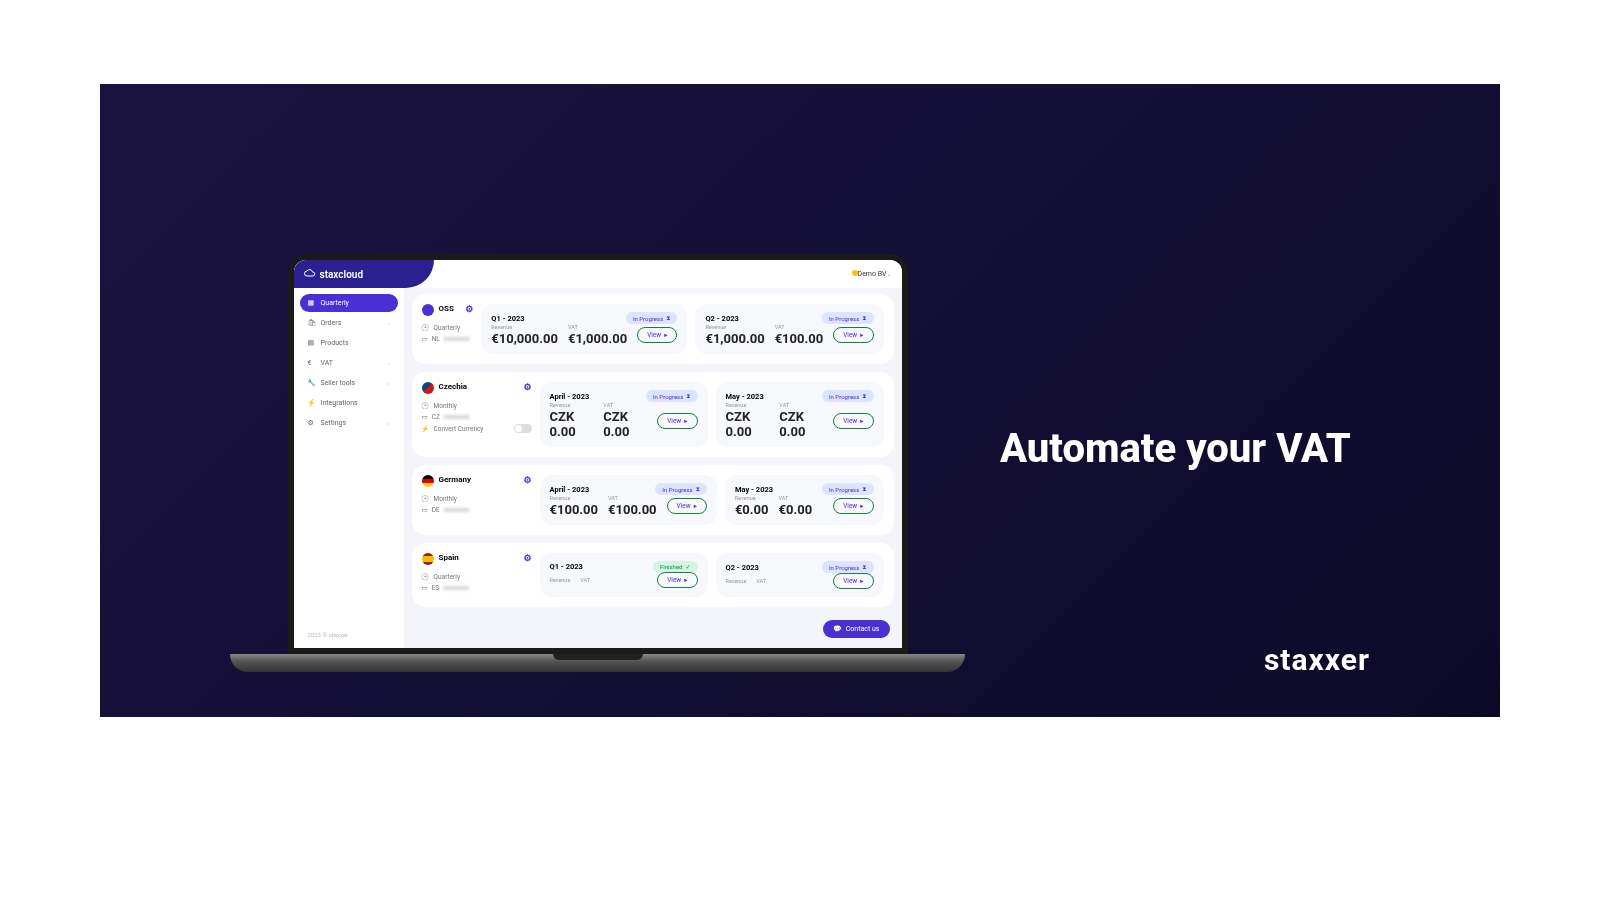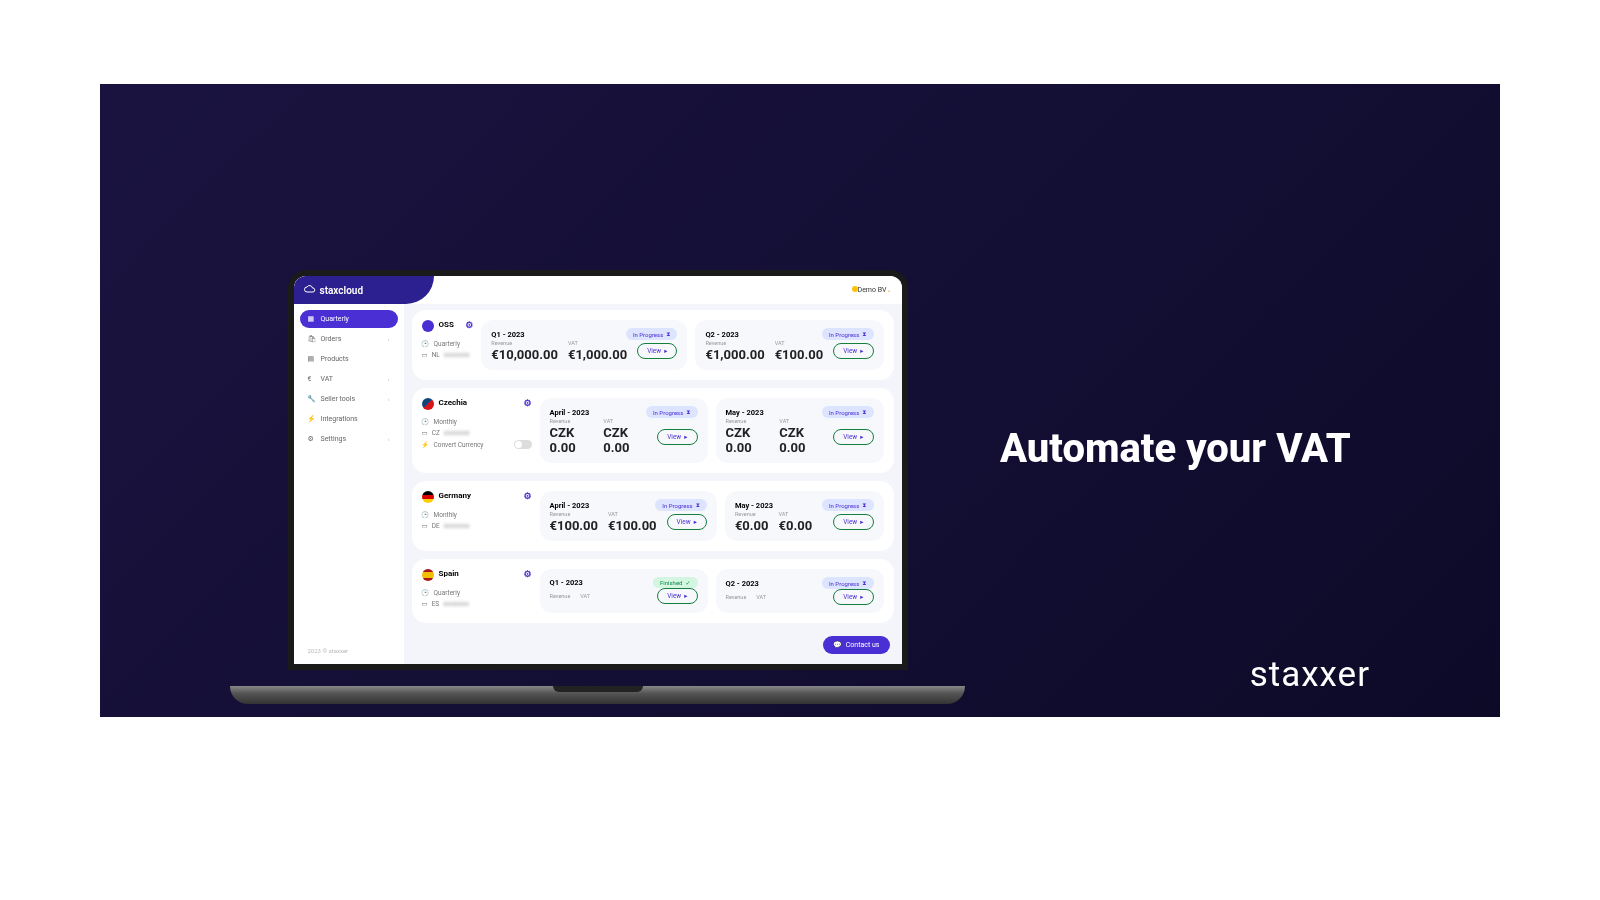--- a/index.html
+++ b/index.html
@@ -1,19 +1,19 @@
 <!DOCTYPE html>
 <html><head>
 <meta charset="utf-8">
 <style>
 *{box-sizing:border-box;margin:0;padding:0;font-family:-apple-system,BlinkMacSystemFont,'Segoe UI',Roboto,sans-serif}
 body{width:1600px;height:900px;background:#fff;overflow:hidden}
 .hero{position:absolute;left:100px;top:84px;width:1400px;height:633px;background:linear-gradient(135deg,#1a1340 0%,#140f35 50%,#0d0a28 100%);display:flex;align-items:center}
 .laptop{position:absolute;left:130px;top:170px;width:735px;height:430px}
-.lap-body{width:620px;height:400px;margin:16px auto;background:#1a1a1a;border-radius:18px 18px 0 0;padding:6px;position:relative}
+.lap-body{width:620px;height:400px;margin:0 auto;background:#1a1a1a;border-radius:18px 18px 0 0;padding:6px;position:relative}
 .screen{width:100%;height:100%;background:#f4f5fb;border-radius:12px 12px 0 0;overflow:hidden;position:relative;font-size:7px}
 .lap-base{width:735px;height:18px;background:linear-gradient(180deg,#888 0%,#555 40%,#333 100%);border-radius:0 0 28px 28px;position:relative}
 .lap-base::before{content:"";position:absolute;left:50%;top:0;transform:translateX(-50%);width:90px;height:6px;background:#222;border-radius:0 0 8px 8px}
 .topbar{height:28px;background:#fff;display:flex;align-items:center;padding:0 10px;position:relative}
 .corner{position:absolute;left:0;top:0;width:140px;height:28px;background:#2c1f8f;border-radius:0 0 40px 0}
 .logo{position:relative;z-index:2;color:#fff;font-size:10px;font-weight:600;display:flex;align-items:center;gap:4px}
 .logo-icon{width:12px;height:10px;display:inline-block}
 .topright{margin-left:auto;display:flex;align-items:flex-start;font-size:7px;color:#333}
 .dot{width:6px;height:6px;background:#ffc107;border-radius:50%}
 .chev{color:#f59e0b;font-size:6px}
@@ -47,21 +47,21 @@
 .badge-fin{background:#d4f5e0;color:#0a8f4e}
 .prow2{display:flex;align-items:center;gap:10px}
 .stat{display:flex;flex-direction:column}
 .slabel{font-size:5.5px;color:#999;margin-bottom:1px}
 .sval{font-size:13px;font-weight:700;color:#222}
 .viewbtn{margin-left:auto;border:1px solid #15803d;color:#4a2fd4;padding:3px 9px;border-radius:10px;font-size:6.5px;display:flex;align-items:center;gap:3px;background:transparent}
 .contact{position:absolute;right:12px;bottom:10px;background:#4a2fd4;color:#fff;font-size:7px;padding:5px 10px;border-radius:12px;display:flex;align-items:center;gap:4px;z-index:5}
 .headline{position:absolute;left:900px;top:338px;width:480px}
 .headline h1{font-size:40px;font-weight:800;line-height:1.35;color:#fff}
 .headline .accent{color:#f5a623}
-.brand{position:absolute;right:130px;bottom:22px;color:#fff;font-size:35px;font-weight:400;letter-spacing:1px}
+.brand{position:absolute;right:130px;bottom:40px;color:#fff;font-size:30px;font-weight:700;letter-spacing:1px}
 </style>
 </head>
 <body>
 
 <div class="hero">
 
   <div class="laptop">
     <div class="lap-body">
       <div class="screen">
 

